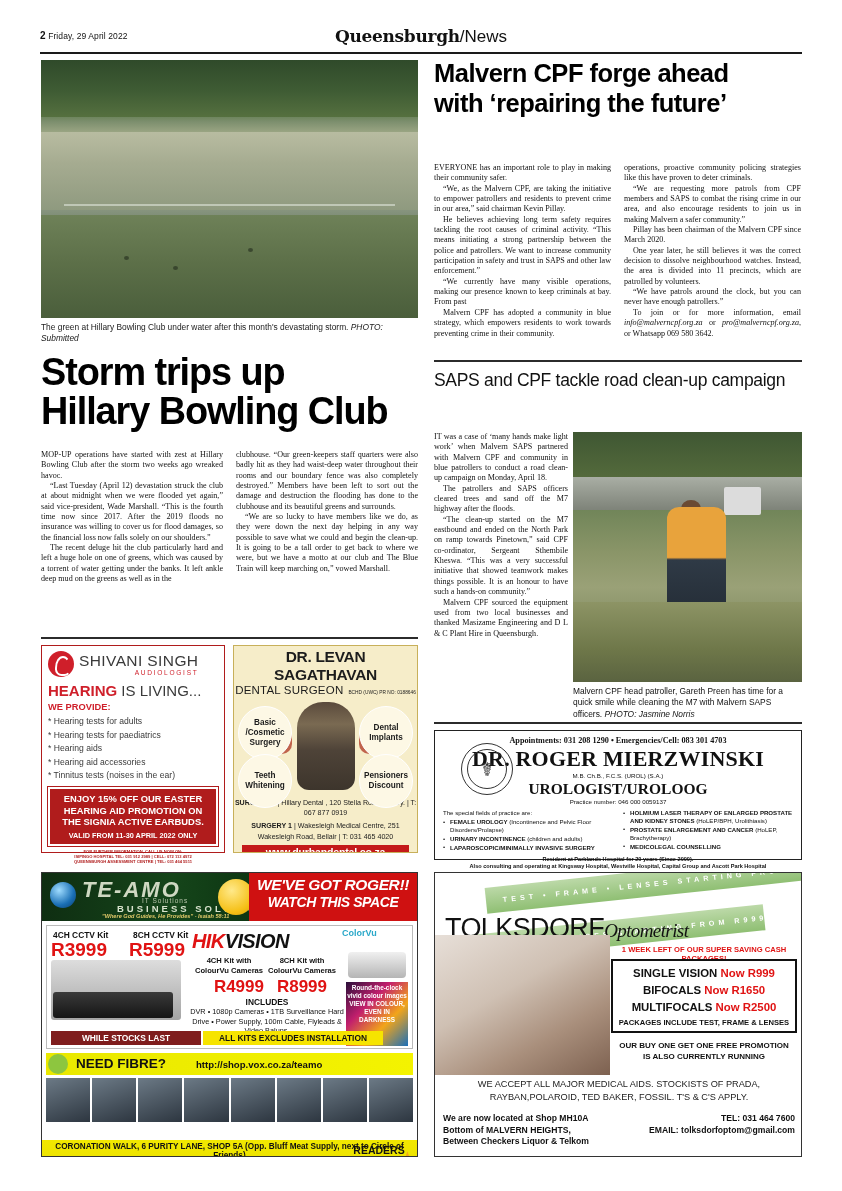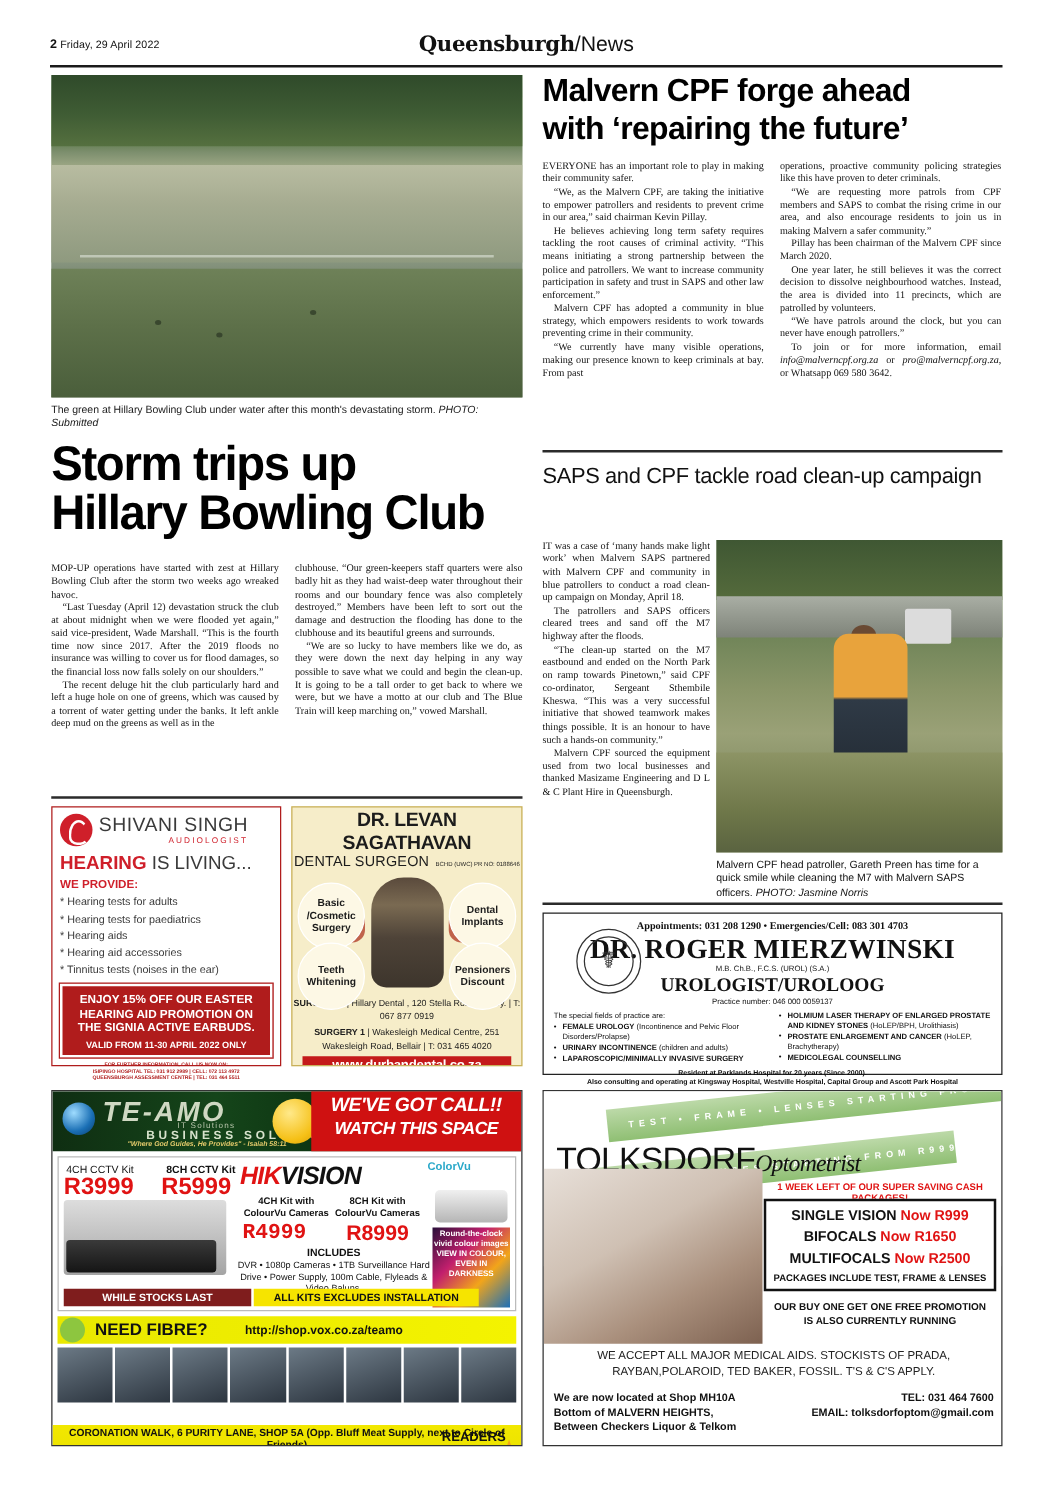--- a/index.html
+++ b/index.html
@@ -98,21 +98,21 @@
     font-family: "Liberation Sans", sans-serif;
     font-weight: 700; font-size: 25.5px; line-height: 30px;
     letter-spacing: -.5px; color: #000;
   }
   .body-right-top {
     position: absolute; left: 434px; top: 128px; width: 368px; height: 225px;
     display: flex; gap: 13px;
   }
   .col-r { width: 177px; font-size: 8.1px; line-height: 10.35px; text-align: justify; }
   .col-r p { text-indent: 9px; }
-  .col-r p.first { text-indent: 0; }
+  .col-r p.first { text-indent: 0; margin-top: 35px; }
   .col-r i { font-style: italic; }
 
   .rule-right-1 { position: absolute; left: 434px; top: 360px; width: 368px; height: 1.5px; background:#2b2b2b; }
 
   .hl-saps {
     position: absolute; left: 434px; top: 370px; width: 368px;
     font-family: "Liberation Sans", sans-serif;
     font-weight: 400; font-size: 17.5px; line-height: 21px; letter-spacing: -.3px;
   }
 
@@ -255,33 +255,33 @@
     font-size:5.6px; color:#e2c96a; font-style:italic; font-weight:700;}
   .ta-banner .news { position:absolute; right:0; top:0; width:168px; height:48px; background:#cf1111; }
   .ta-banner .news .n1 { font-family:"Liberation Sans", sans-serif; font-weight:700; font-style:italic;
     font-size:15.5px; color:#fff; text-align:center; margin-top:3px; letter-spacing:-.4px;}
   .ta-banner .news .n2 { font-family:"Liberation Sans", sans-serif; font-weight:700; font-style:italic;
     font-size:14px; color:#fff; text-align:center; letter-spacing:-.4px; }
   .ta-banner .smiley { position:absolute; right:163px; top:6px; width:36px; height:36px; border-radius:50%;
     background: radial-gradient(circle at 38% 32%, #ffe98a 0%, #f5c016 65%, #d79a05 100%); }
 
   .hv-wrap { position:relative; height: 124px; margin: 4px; border:1px solid #bbb; background:#fff; }
-  .hv-kit { position:absolute; left: 6px; top: 4px; font-family:"Liberation Sans", sans-serif; font-weight:400; font-size:8.4px; }
+  .hv-kit { position:absolute; left: 6px; top: 4px; font-family:"Liberation Sans", sans-serif; font-weight:700; font-size:8.4px; }
   .hv-kit2 { position:absolute; left: 86px; top: 4px; font-family:"Liberation Sans", sans-serif; font-weight:700; font-size:8.4px; }
   .hv-p1 { position:absolute; left: 4px; top: 13px; font-family:"Liberation Sans", sans-serif; font-weight:700; font-size:19px; color:#e01313; }
   .hv-p2 { position:absolute; left: 82px; top: 13px; font-family:"Liberation Sans", sans-serif; font-weight:700; font-size:19px; color:#e01313; }
   .hv-brand { position:absolute; left: 145px; top: 4px; font-family:"Liberation Sans", sans-serif;
     font-weight:700; font-style:italic; font-size:20px; letter-spacing:-.6px; }
   .hv-brand .red { color:#e01313; }
   .hv-c1 { position:absolute; left:147px; top: 30px; width:70px; text-align:center;
     font-family:"Liberation Sans", sans-serif; font-weight:700; font-size:7.6px; line-height:10px;}
   .hv-c2 { position:absolute; left:216px; top: 30px; width:78px; text-align:center;
     font-family:"Liberation Sans", sans-serif; font-weight:700; font-size:7.6px; line-height:10px;}
-  .hv-p3 { position:absolute; left:147px; top: 51px; width:70px; text-align:left;
-    font-family:Liberation Mono, monospace; font-weight:700; font-size:17px; color:#e01313;}
+  .hv-p3 { position:absolute; left:147px; top: 51px; width:70px; text-align:right;
+    font-family:Liberation Sans, sans-serif; font-weight:700; font-size:17px; color:#e01313;}
   .hv-p4 { position:absolute; left:216px; top: 51px; width:78px; text-align:center;
     font-family:"Liberation Sans", sans-serif; font-weight:700; font-size:17px; color:#e01313;}
   .hv-inc { position:absolute; left:140px; top: 72px; width:160px; text-align:center;
     font-family:"Liberation Sans", sans-serif; font-size:7.3px; line-height:9.3px;}
   .hv-inc b { font-size: 8.4px; }
   .hv-dev { position:absolute; left:4px; top:34px; width:130px; height:60px;
     background: linear-gradient(180deg,#d9d9d9 0%, #9a9a9a 100%); border-radius:3px; opacity:.9;}
   .hv-dev2 { position:absolute; left:6px; top:66px; width:120px; height:26px;
     background: linear-gradient(180deg,#3a3a3a 0%, #151515 100%); border-radius:3px;}
   .hv-cam { position:absolute; right:6px; top:26px; width:58px; height:26px;
@@ -391,22 +391,22 @@
   <div class="hl-malvern">
     <div>Malvern CPF forge ahead</div>
     <div>with ‘repairing the future’</div>
   </div>
 
   <div class="body-right-top">
     <div class="col-r">
       <p class="first">EVERYONE has an important role to play in making their community safer.</p>
       <p>“We, as the Malvern CPF, are taking the initiative to empower patrollers and residents to prevent crime in our area,” said chairman Kevin Pillay.</p>
       <p>He believes achieving long term safety requires tackling the root causes of criminal activity. “This means initiating a strong partnership between the police and patrollers. We want to increase community participation in safety and trust in SAPS and other law enforcement.”</p>
+      <p>“We currently have many visible operations, making our presence known to keep criminals at bay. From past</p>
       <p>Malvern CPF has adopted a community in blue strategy, which empowers residents to work towards preventing crime in their community.</p>
-      <p>“We currently have many visible operations, making our presence known to keep criminals at bay. From past</p>
     </div>
     <div class="col-r">
       <p class="first">operations, proactive community policing strategies like this have proven to deter criminals.</p>
       <p>“We are requesting more patrols from CPF members and SAPS to combat the rising crime in our area, and also encourage residents to join us in making Malvern a safer community.”</p>
       <p>Pillay has been chairman of the Malvern CPF since March 2020.</p>
       <p>One year later, he still believes it was the correct decision to dissolve neighbourhood watches. Instead, the area is divided into 11 precincts, which are patrolled by volunteers.</p>
       <p>“We have patrols around the clock, but you can never have enough patrollers.”</p>
       <p><span>To join or for more information, email </span><i>info@malverncpf.org.za</i><span> or </span><i>pro@malverncpf.org.za</i><span>, or Whatsapp 069 580 3642.</span></p>
     </div>
   </div>
@@ -518,21 +518,21 @@
 
   <div class="ad-teamo">
     <div class="ta-banner">
       <div class="orb"></div>
       <div class="logo">TE-AMO</div>
       <div class="sub1">IT Solutions</div>
       <div class="sub2">BUSINESS SOLUTIONS</div>
       <div class="verse">"Where God Guides, He Provides" - Isaiah 58:11</div>
       <div class="smiley"></div>
       <div class="news">
-        <div class="n1">WE'VE GOT CALL!!</div>
+        <div class="n1">WE'VE GOT ROGER!!</div>
         <div class="n2">WATCH THIS SPACE</div>
       </div>
     </div>
     <div class="hv-wrap">
       <div class="hv-dev"></div>
       <div class="hv-dev2"></div>
       <div class="hv-kit">4CH CCTV Kit</div>
       <div class="hv-kit2">8CH CCTV Kit</div>
       <div class="hv-p1">R3999</div>
       <div class="hv-p2">R5999</div>

